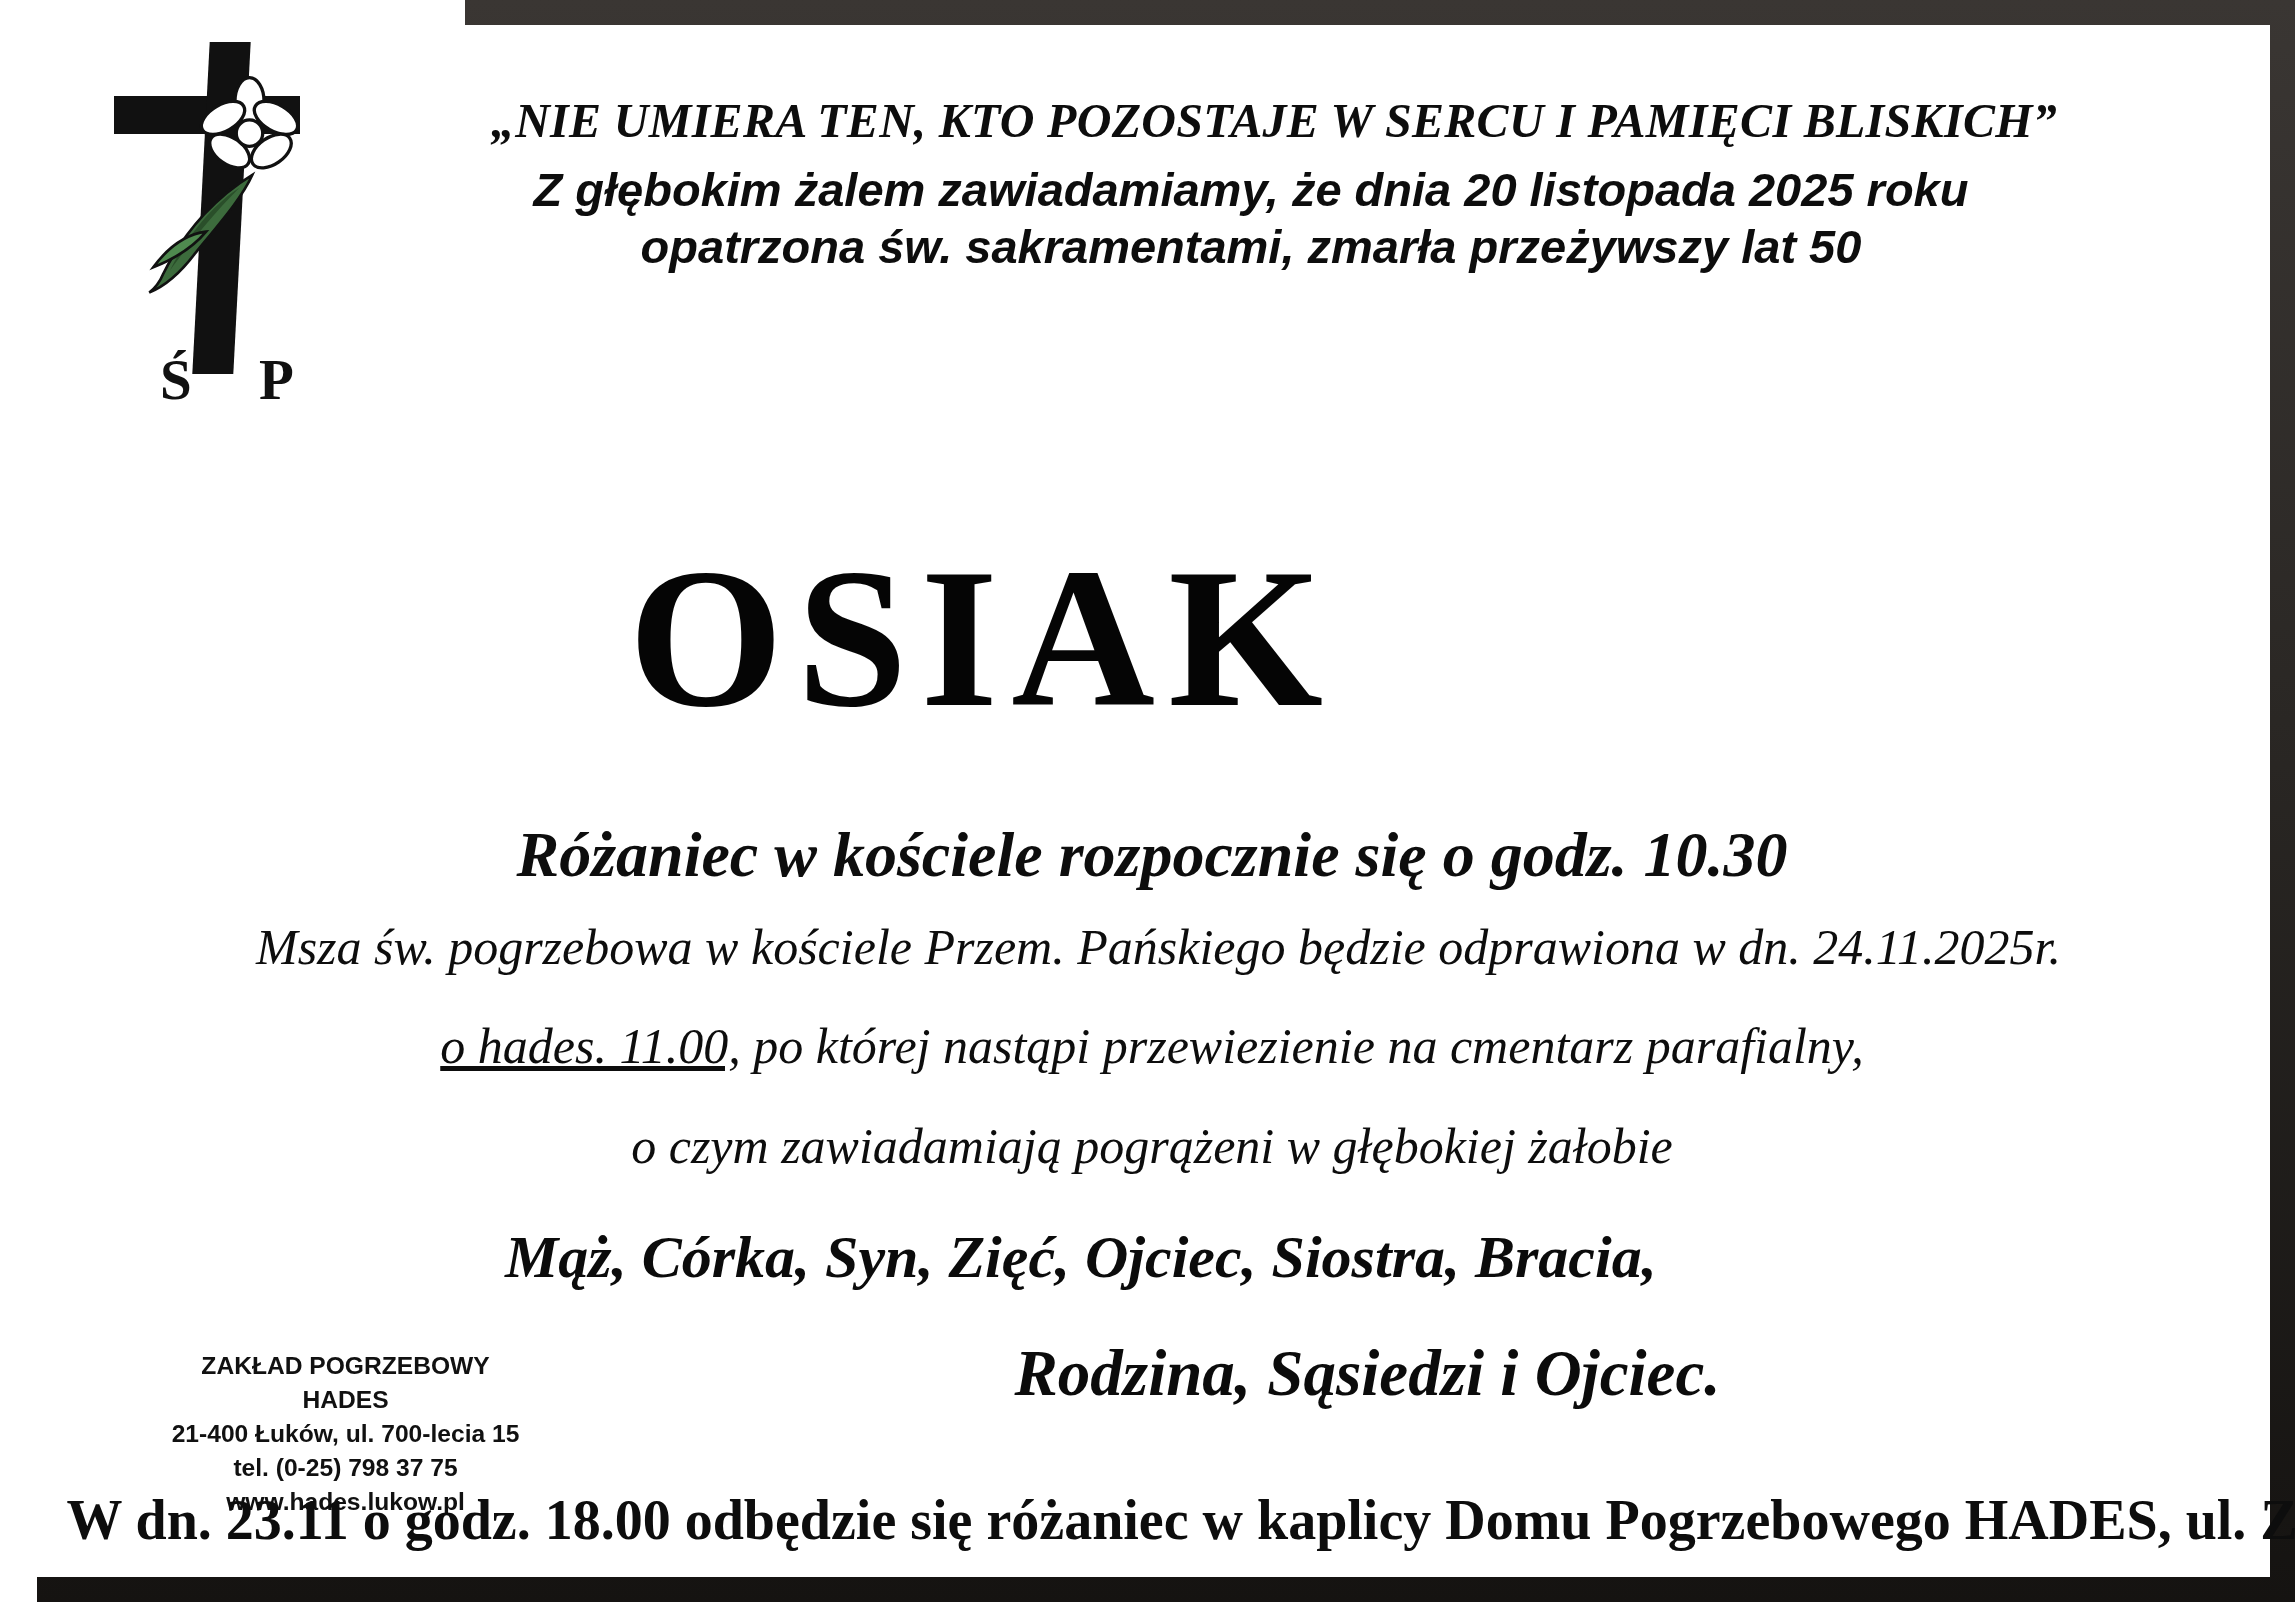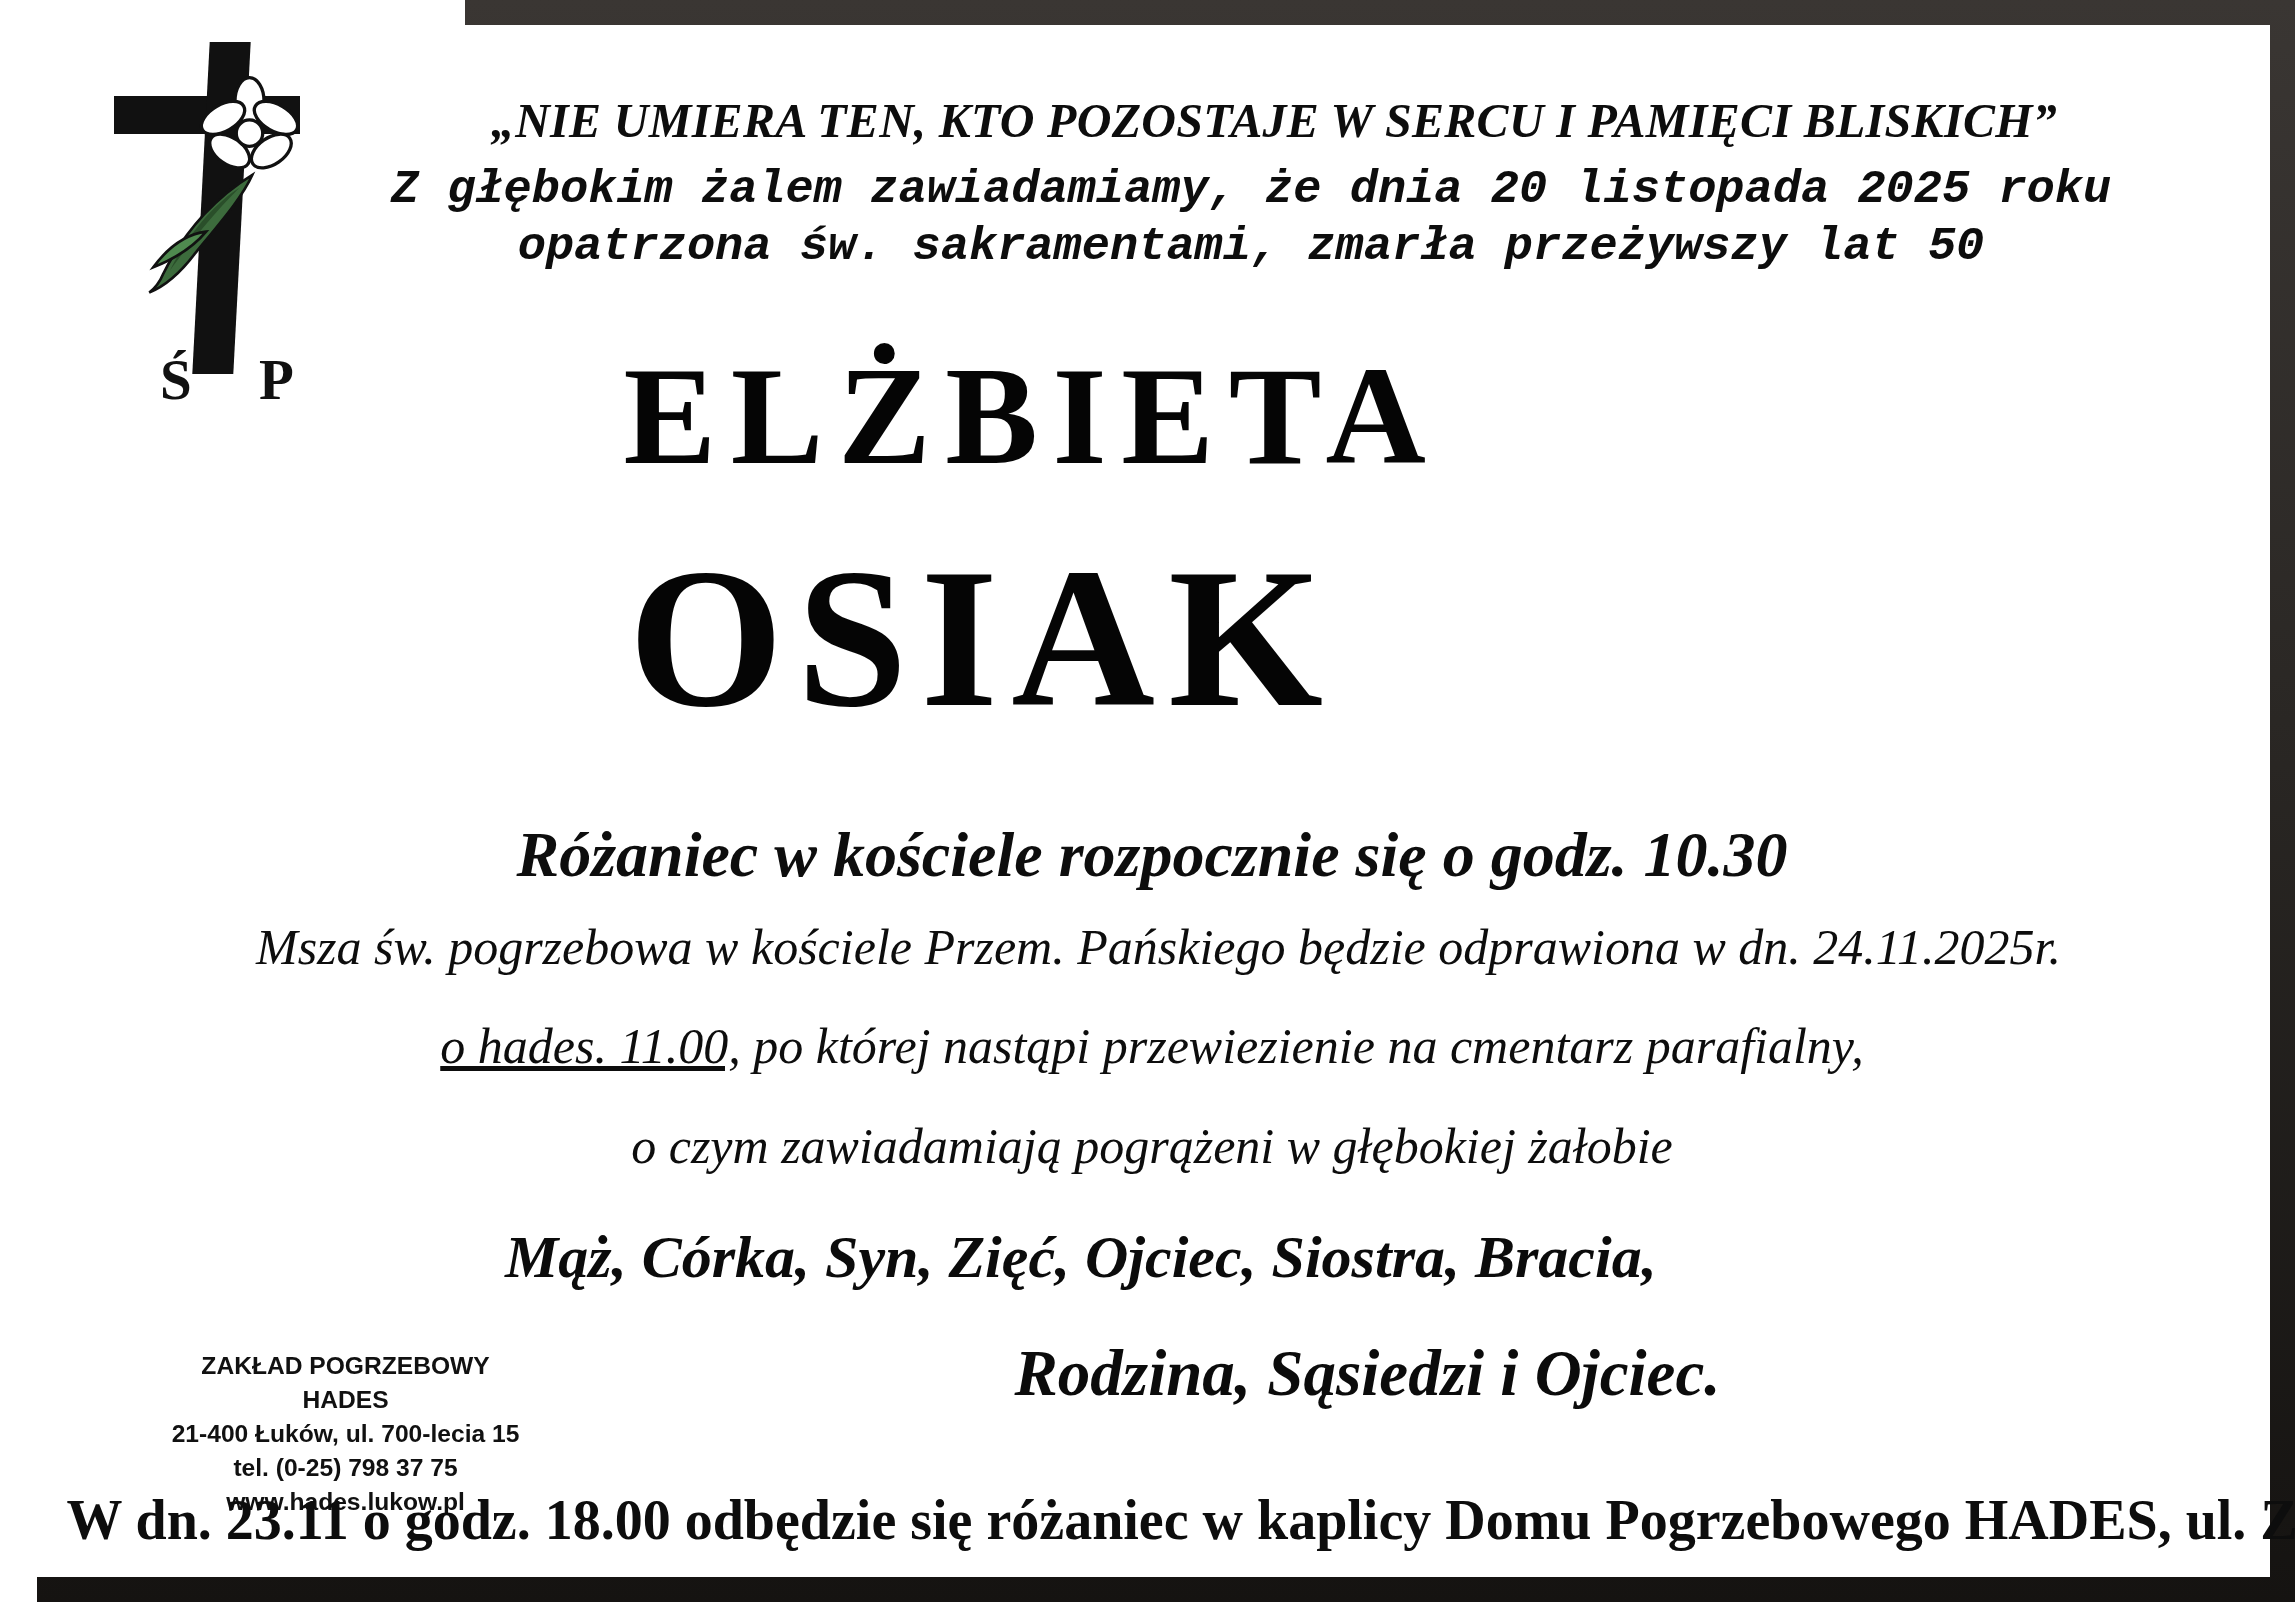--- a/index.html
+++ b/index.html
@@ -124,21 +124,21 @@
     color: #0d0d0d;
     white-space: nowrap;
     letter-spacing: 0.3px;
   }
   .announce {
     position: absolute;
     left: 239px;
     top: 126px;
     width: 1944px;
     text-align: center;
-    font-family: Liberation Mono, monospace;
+    font-family: Liberation Sans, sans-serif;
     font-weight: 700;
     font-style: italic;
     font-size: 47px;
     line-height: 1.22;
     color: #0d0d0d;
   }
 
   .name-first {
     position: absolute;
     left: 219px;
@@ -318,21 +318,20 @@
       <span class="sp-p">P</span>
     </div>
 
     <div class="quote">„NIE UMIERA TEN, KTO POZOSTAJE W SERCU I PAMIĘCI BLISKICH”</div>
 
     <div class="announce">
       <div>Z głębokim żalem zawiadamiamy, że dnia 20 listopada 2025 roku</div>
       <div>opatrzona św. sakramentami, zmarła przeżywszy lat 50</div>
     </div>
 
-    <div class="name-first">ELŻBIETA</div>
     <div class="name-last">OSIAK</div>
 
     <div class="photo">
       <div class="photo-bg"></div>
       <svg viewBox="0 0 520 760" width="345" height="504">
         <defs>
           <clipPath id="ovalclip">
             <ellipse cx="260" cy="330" rx="230" ry="310"></ellipse>
           </clipPath>
           <linearGradient id="hairg" x1="0" y1="0" x2="0" y2="1">

